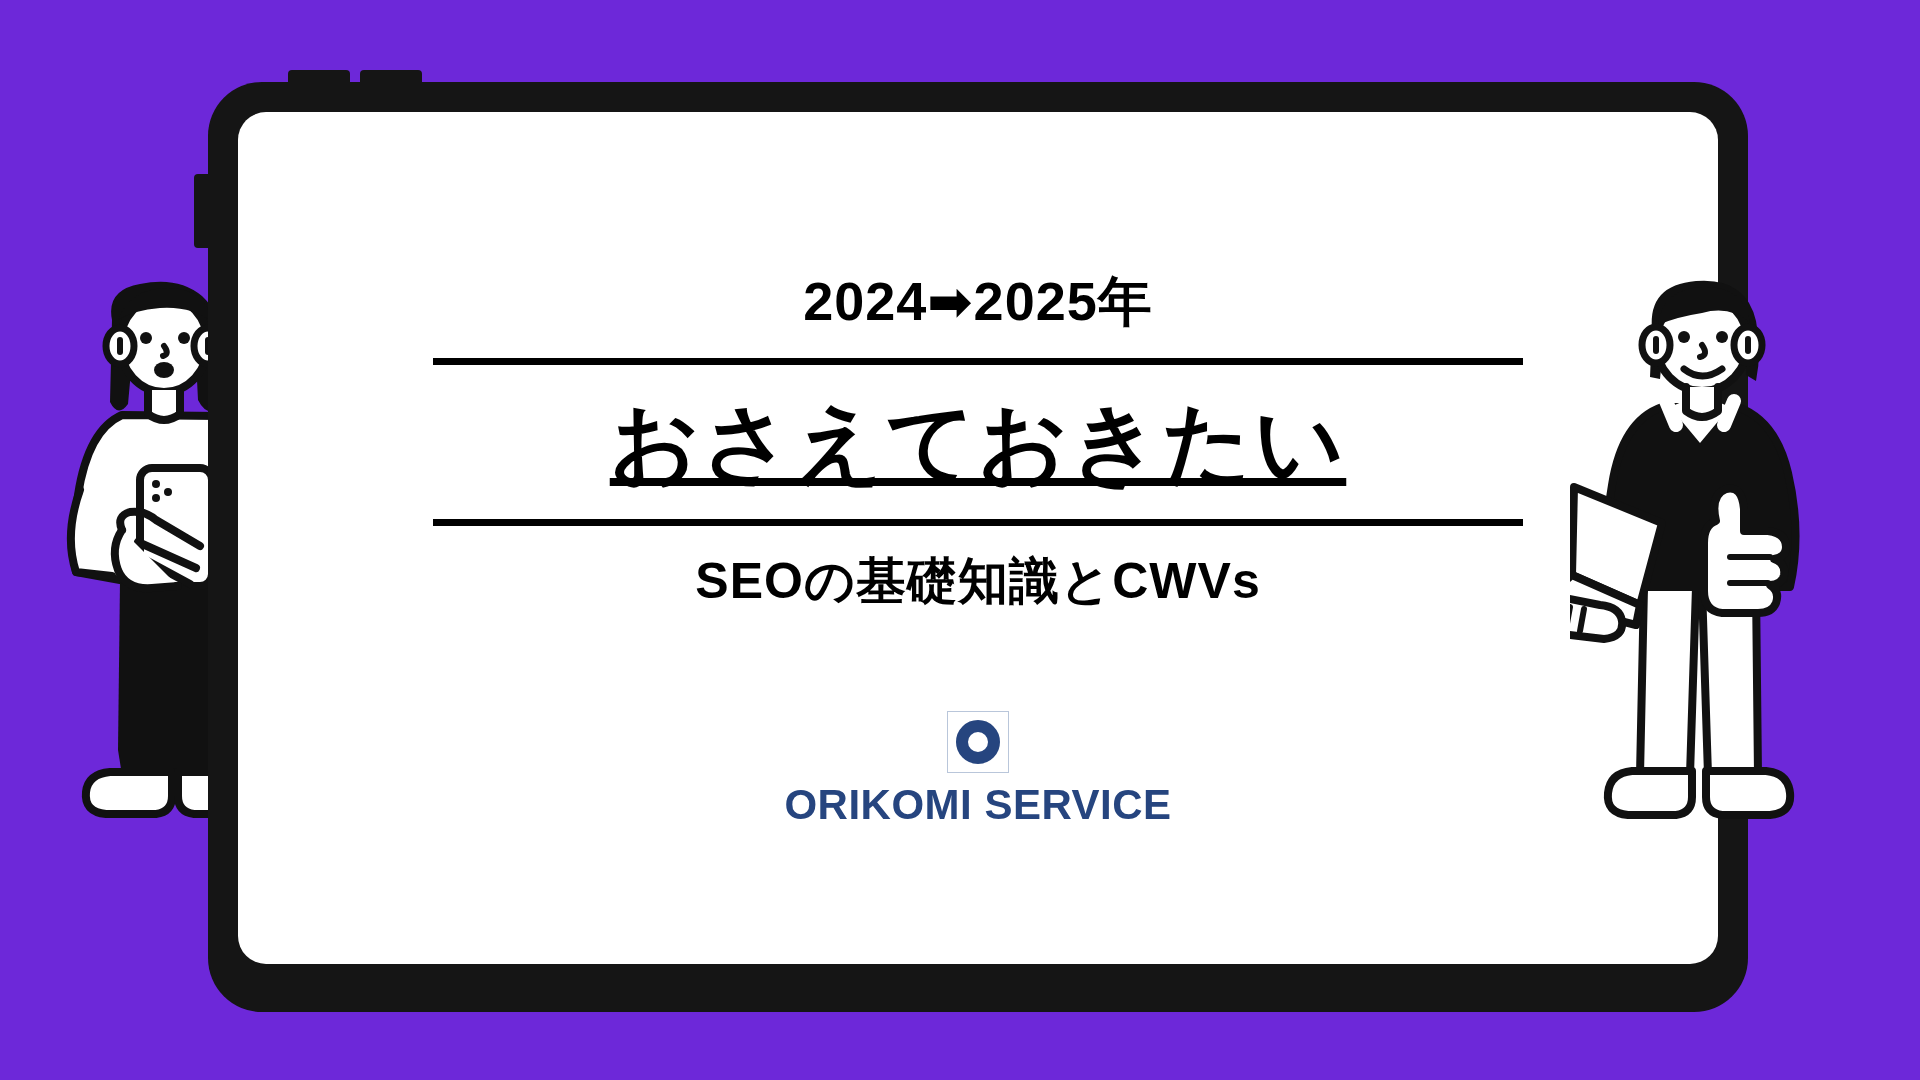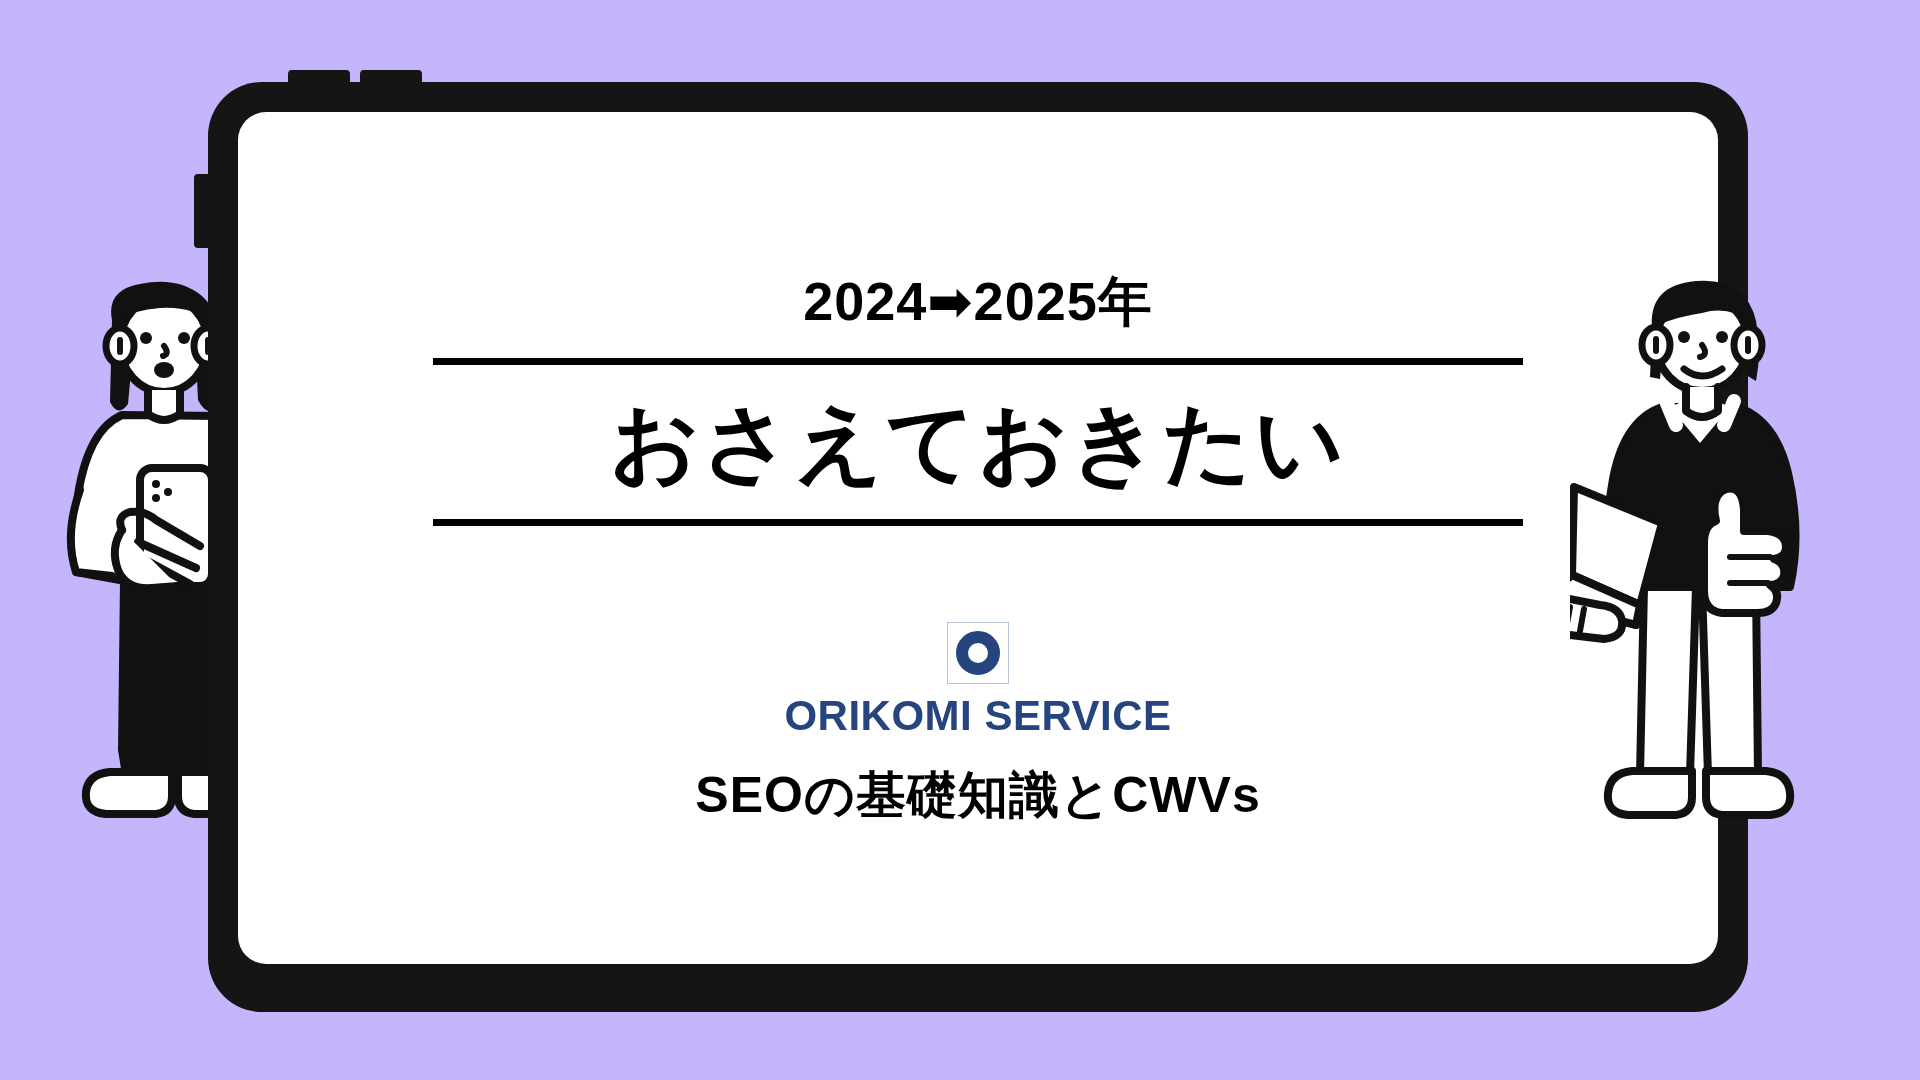--- a/index.html
+++ b/index.html
@@ -4,21 +4,21 @@
 <style>
   * { margin:0; padding:0; box-sizing:border-box; }
   html, body {
     width:1920px; height:1080px;
     font-family:"Liberation Sans","DejaVu Sans",sans-serif;
     overflow:hidden;
   }
   #stage {
     position:relative;
     width:1920px; height:1080px;
-    background:#c4b5fd;
+    background:#6d28d9;
   }
 
   
   #tablet-device {
     position:absolute;
     left:208px; top:82px;
     width:1540px; height:930px;
   }
   .tab-btn {
     position:absolute;
@@ -62,20 +62,21 @@
   .rule {
     width:1090px; height:7px;
     background:#000;
     flex:0 0 auto;
   }
   #rule-top    { margin-top:30px; }
   #rule-bottom { margin-top:24px; }
   #headline-block {
     margin-top:26px;
     text-align:center;
+    text-decoration:underline;
   }
   .headline-line {
     font-size:88px;
     font-weight:bold;
     line-height:1.18;
     letter-spacing:2px;
     color:#000;
     white-space:nowrap;
   }
   #subtitle-line {
@@ -188,29 +189,29 @@
         <div id="eyebrow-year">2024➡2025年</div>
 
         <div class="rule" id="rule-top"></div>
 
         <div id="headline-block">
           <div class="headline-line">おさえておきたい</div>
         </div>
 
         <div class="rule" id="rule-bottom"></div>
 
+        <div id="subtitle-line">SEOの基礎知識とCWVs</div>
+
         <div id="brand-logo">
           <div id="logo-mark">
             <div id="logo-ring"></div>
           </div>
           <div id="brand-name">ORIKOMI SERVICE</div>
         </div>
 
-        <div id="subtitle-line">SEOの基礎知識とCWVs</div>
-
       </div>
     </div>
   </div>
 
   <div class="character" id="character-right">
     <svg viewBox="0 0 270 555" width="270" height="555" xmlns="http://www.w3.org/2000/svg">
       <g stroke-linecap="round" stroke-linejoin="round">
 
         <path d="M74 312 L70 500 L120 500 L126 312 Z" fill="#fff" stroke="#111" stroke-width="8"></path>
         <path d="M132 312 L138 500 L188 500 L186 312 Z" fill="#fff" stroke="#111" stroke-width="8"></path>

